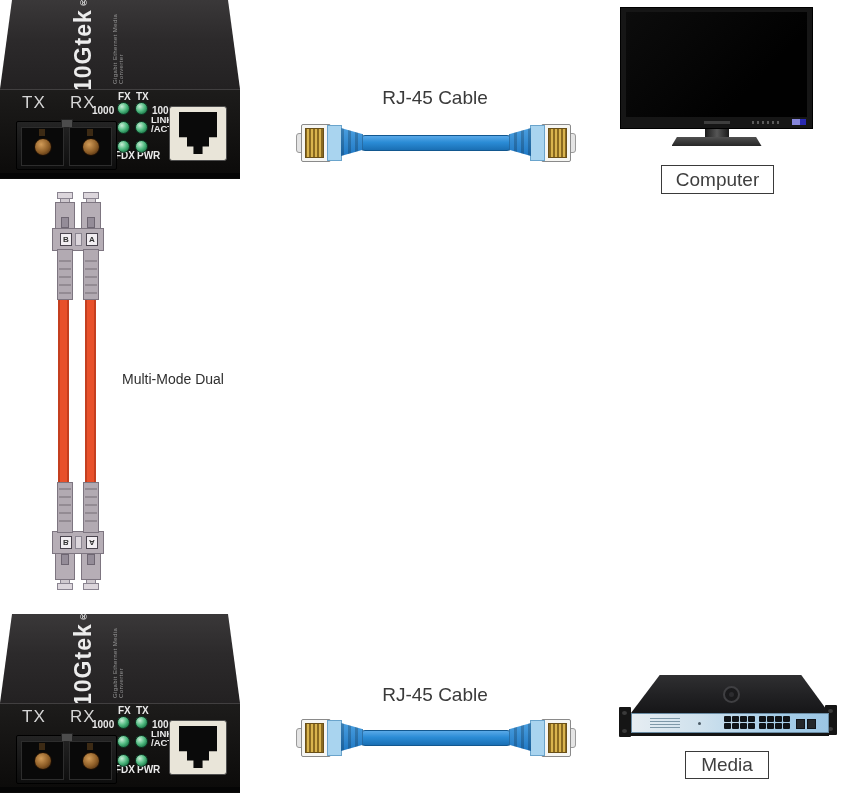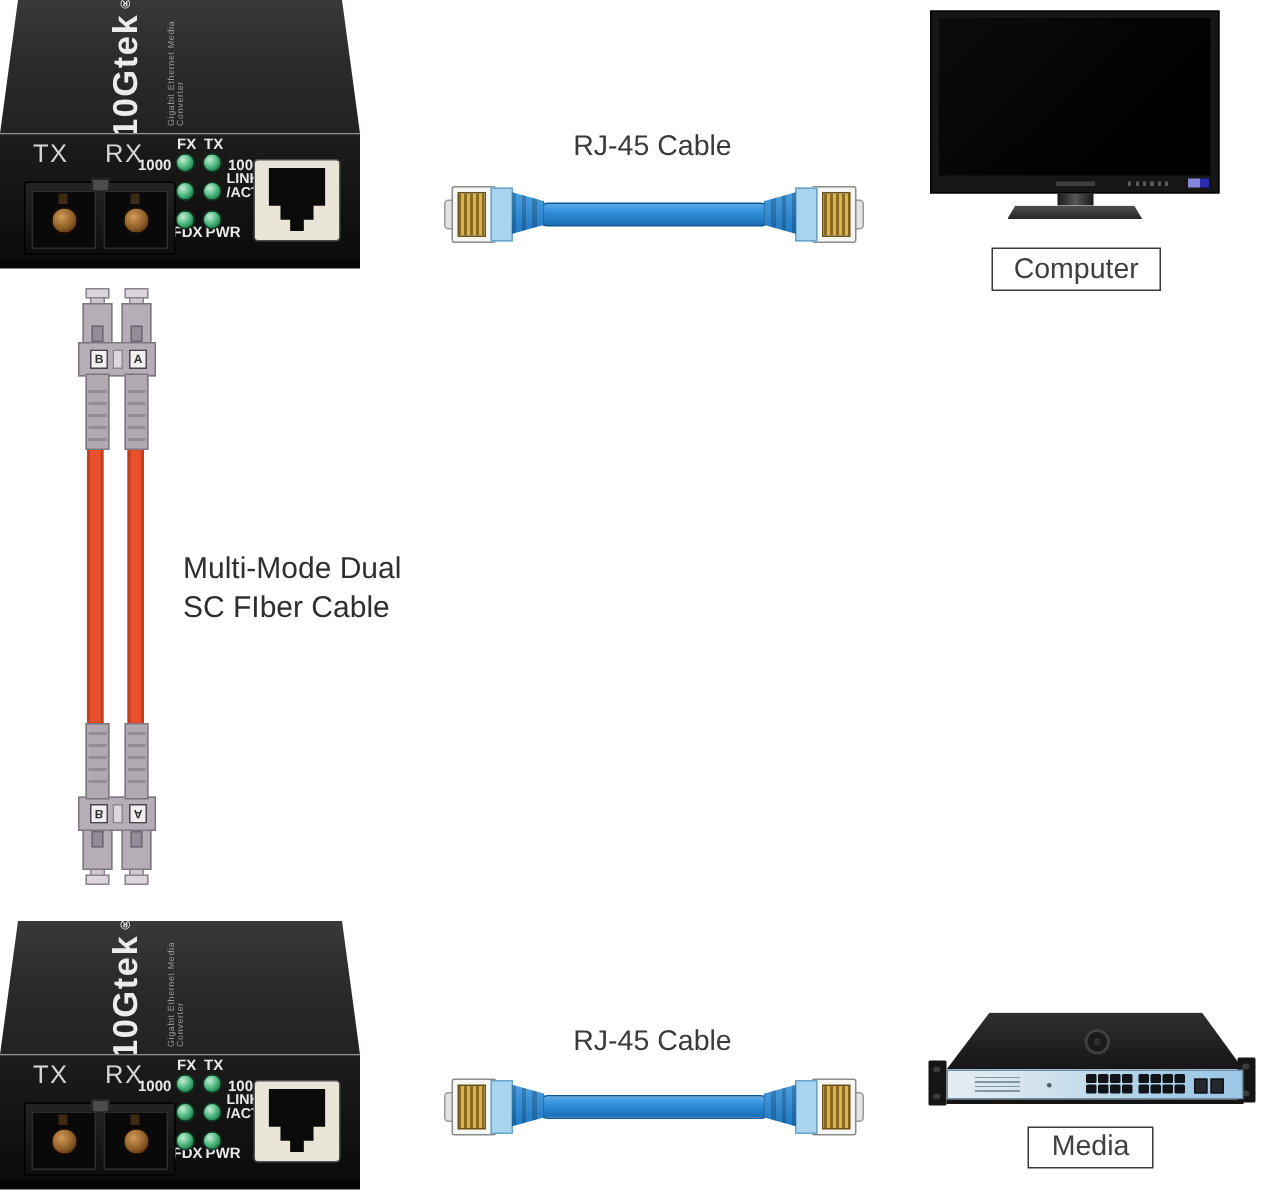--- a/index.html
+++ b/index.html
@@ -74,21 +74,21 @@
   .fc-capstem{position:absolute;top:6px;width:8px;height:5px;background:#cfc9cf;border:1px solid #8a8490;}
   .fc-plug{position:absolute;top:10px;width:18px;height:27px;background:#b6aeb6;border:1px solid #7d7580;}
   .fc-hole{position:absolute;left:5px;bottom:2px;width:6px;height:9px;background:#948c98;border:1px solid #6e6672;}
   .fc-clip{position:absolute;left:0;top:36px;width:50px;height:21px;background:#b6aeb6;border:1px solid #7d7580;}
   .fc-tag{position:absolute;top:4px;width:10px;height:11px;background:#f2eef2;border:1px solid #4a444e;
     font-size:8px;font-weight:bold;color:#333;display:flex;align-items:center;justify-content:center;}
   .fc-slot{position:absolute;left:22px;top:4px;width:5px;height:11px;background:#ddd7dd;border:1px solid #8a8490;}
   .fc-body{position:absolute;top:57px;width:14px;height:49px;background:#b2aab2;border:1px solid #7d7580;}
   .fc-body::before{content:"";position:absolute;inset:4px 1px;
     background:repeating-linear-gradient(180deg,transparent 0 6px,#938b93 6px 8px);}
-  .fiber-caption{position:absolute;left:122px;top:366px;font-size:20px;line-height:26px;color:#2f2f2f;}
+  .fiber-caption{position:absolute;left:122px;top:366px;font-size:14px;line-height:26px;color:#2f2f2f;}
 
   
   .monitor{position:absolute;left:620px;top:7px;width:193px;}
   .mon-screen{position:relative;width:193px;height:122px;background:#161616;border:1px solid #000;box-sizing:border-box;}
   .mon-panel{position:absolute;left:5px;top:4px;right:5px;bottom:11px;
     background:linear-gradient(135deg,#0c0c0c 0%,#010101 70%);}
   .mon-brand{position:absolute;left:50%;bottom:4px;transform:translateX(-50%);width:26px;height:3px;background:#3e3e3e;}
   .mon-controls{position:absolute;right:30px;bottom:4px;width:30px;height:3px;
     background:repeating-linear-gradient(90deg,#5a5a5a 0 2px,transparent 2px 5px);}
   .mon-sticker{position:absolute;right:6px;bottom:3px;width:14px;height:6px;
@@ -248,21 +248,20 @@
     <div class="fc-tag" style="left:7px;">B</div>
     <div class="fc-slot"></div>
     <div class="fc-tag" style="left:33px;">A</div>
   </div>
   <div class="fc-body" style="left:5px;"></div>
   <div class="fc-body" style="left:31px;"></div>
 </div>
 
 <div class="fiber-caption">
   <div>Multi-Mode Dual</div>
-  <div>SC FIber Cable</div>
 </div>
 
 <div class="mc" style="left:0;top:614px;">
   <div class="mc-top">
     <div class="mc-logo">
       <span>10Gtek</span>
         <span class="reg">®</span>
     </div>
     <div class="mc-sub">Gigabit Ethernet Media Converter</div>
   </div>

